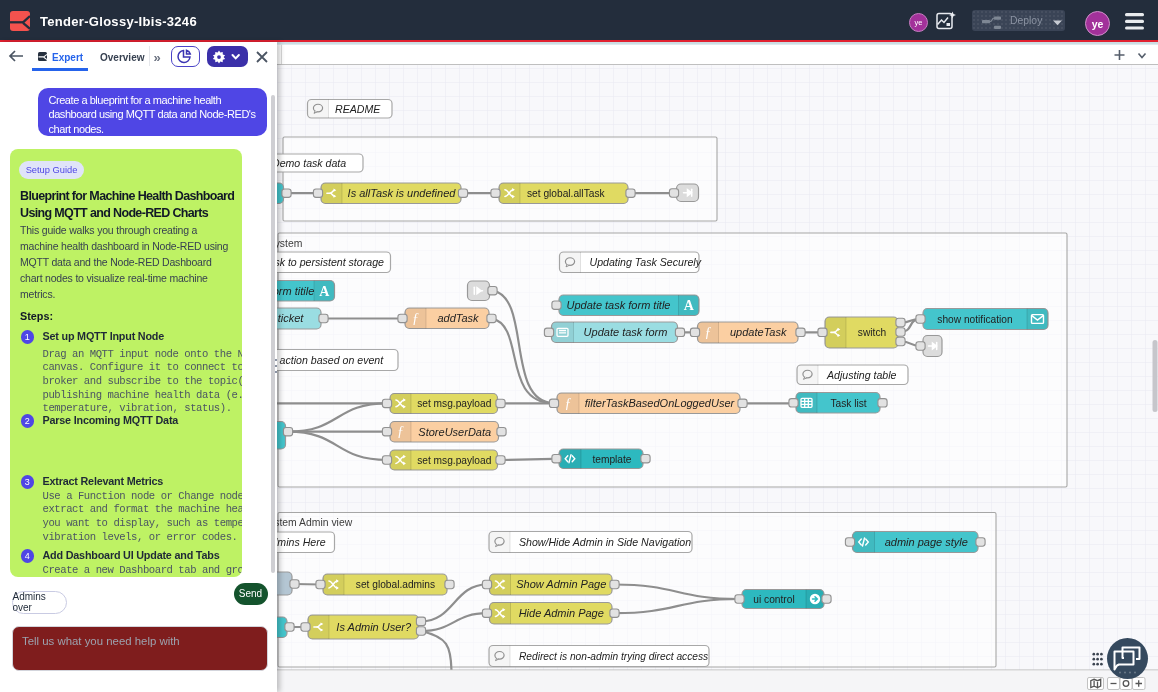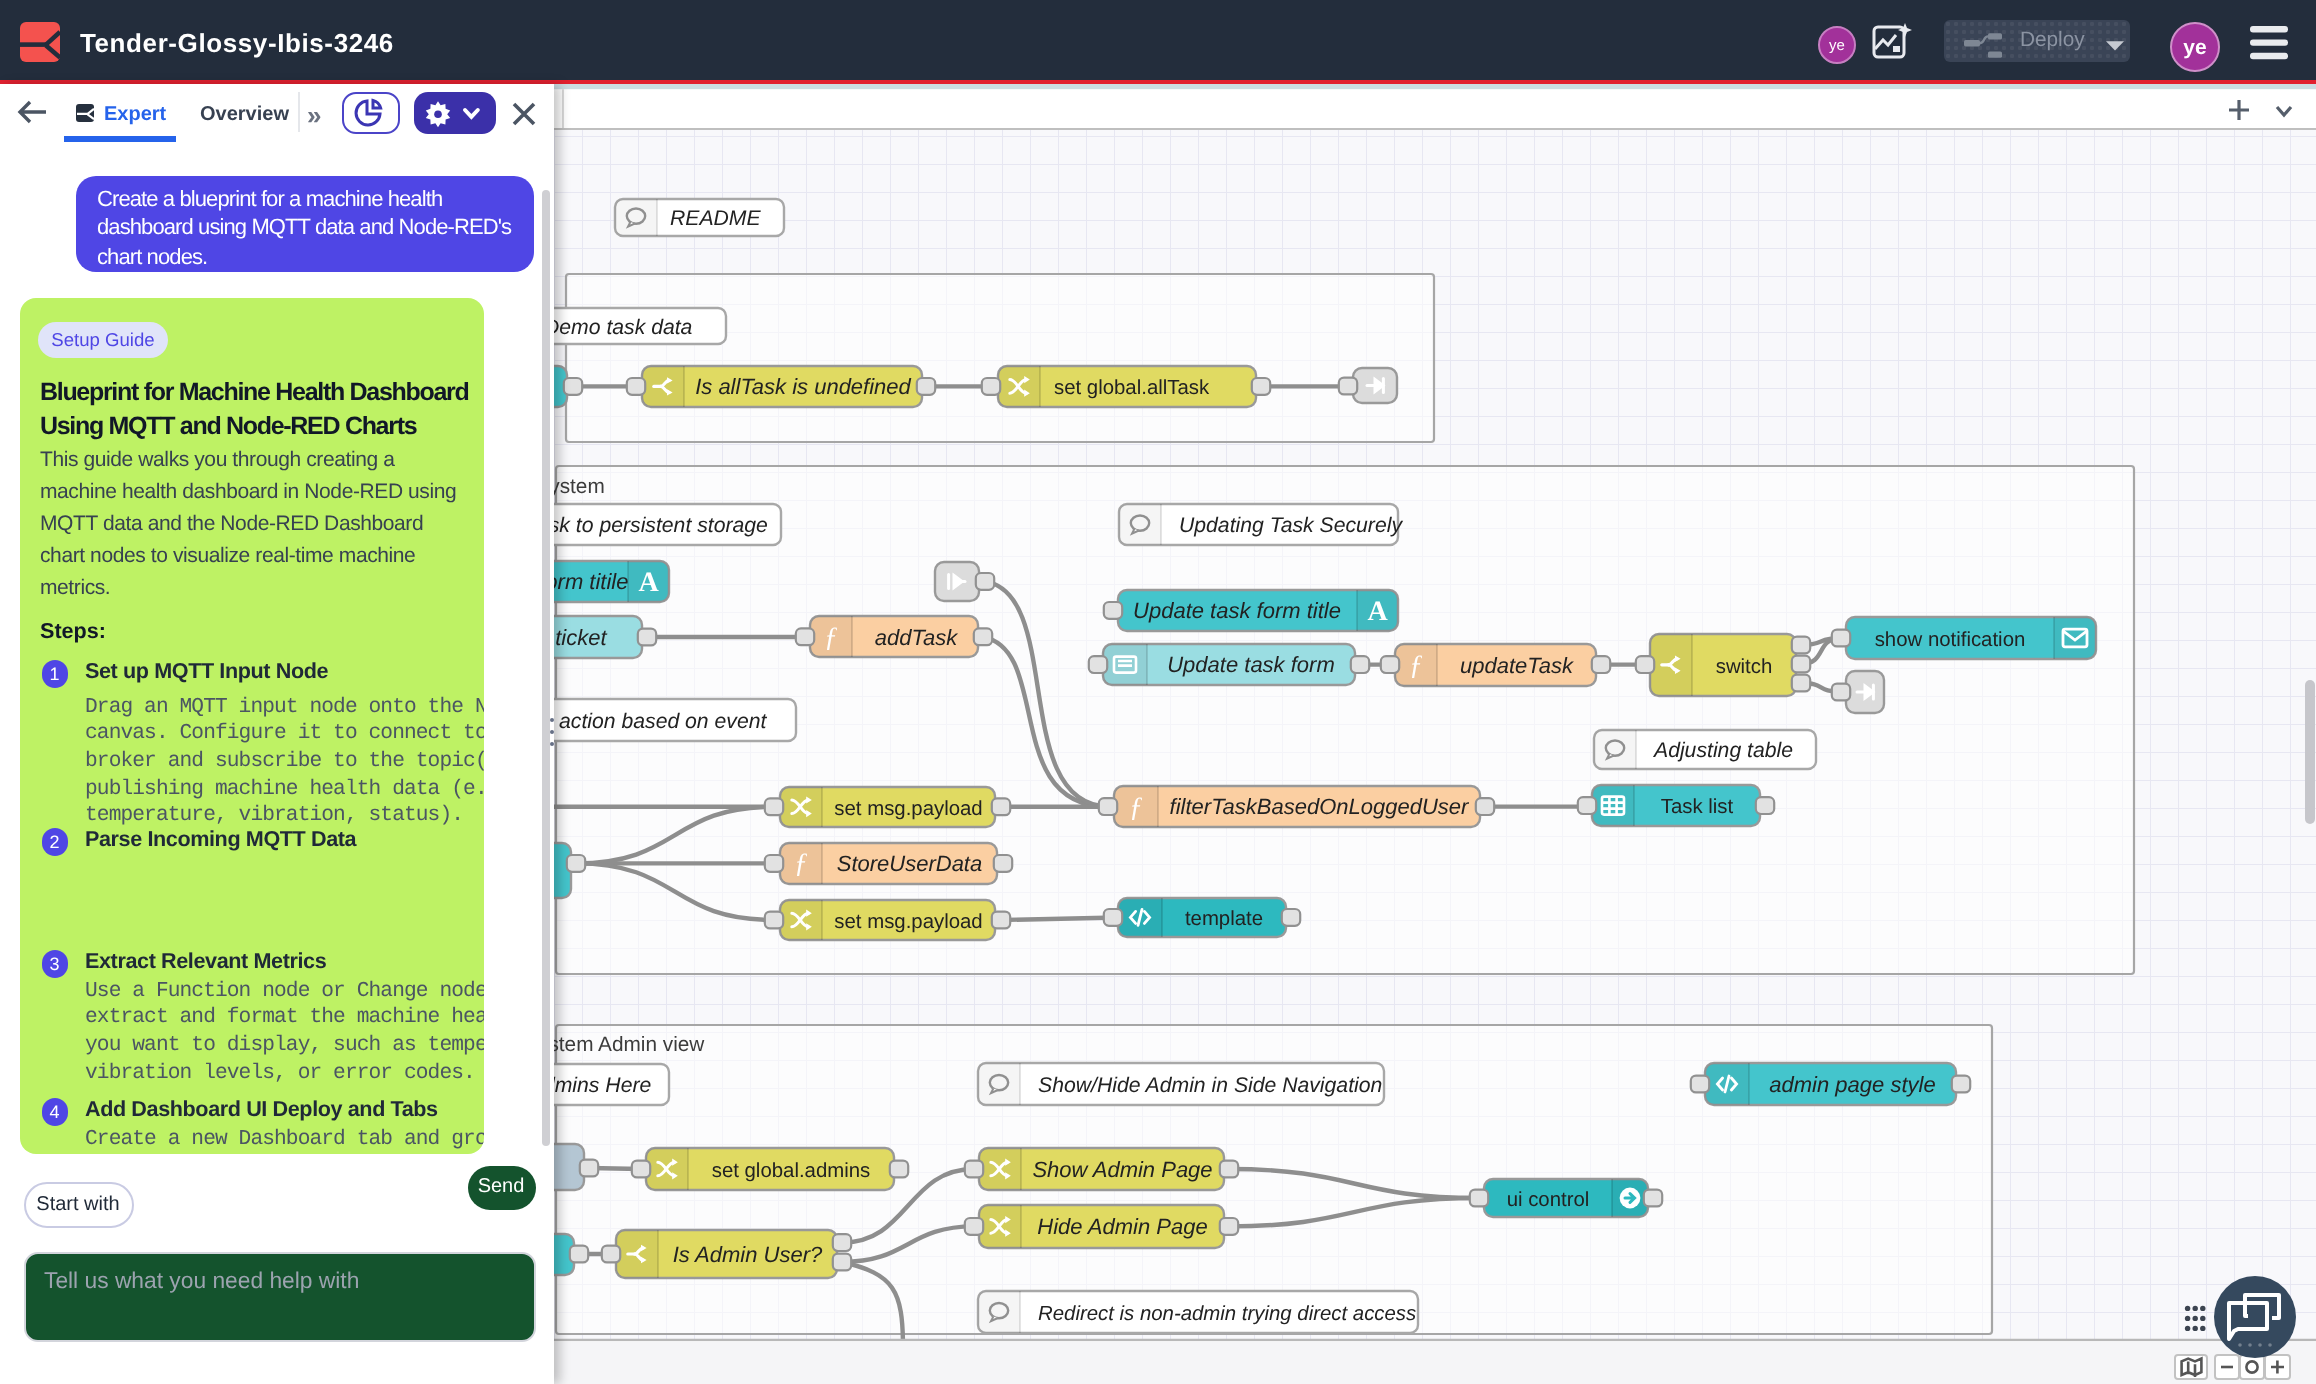--- a/index.html
+++ b/index.html
@@ -27,21 +27,21 @@
   #stepsh{position:absolute;left:10.5px;top:161px;font-size:10.8px;font-weight:bold;color:#111827;}
   .stepc{position:absolute;left:11px;width:13.5px;height:13.5px;border-radius:50%;background:#4f46e5;color:#fff;
          font-size:9px;display:flex;align-items:center;justify-content:center;}
   .stept{position:absolute;left:33px;font-size:10.8px;letter-spacing:-0.2px;font-weight:bold;color:#1f2937;white-space:nowrap;}
   .stepb{position:absolute;left:33px;font-size:10.6px;letter-spacing:-0.45px;line-height:13.7px;color:#4b5563;white-space:nowrap;font-family:Liberation Mono, monospace;}
   #startover{position:absolute;left:11.5px;top:548.5px;width:53px;height:21.5px;border:1.2px solid #c9cbe3;border-radius:12px;
              font-size:10px;color:#1f2937;display:flex;align-items:center;justify-content:center;background:#fff;}
   #send{position:absolute;left:233.5px;top:541px;width:34px;height:21.5px;background:#14532d;border-radius:12px;
         font-size:10px;color:#fff;display:flex;align-items:center;justify-content:center;}
   #input{position:absolute;left:11.5px;top:583.5px;width:256px;height:45.5px;border:1.2px solid #d3d5dc;border-radius:7px;
-         box-sizing:border-box;color:#9ca3af;font-size:11.4px;padding:8px 0 0 9.5px;background:#14532d;}
+         box-sizing:border-box;color:#9ca3af;font-size:11.4px;padding:8px 0 0 9.5px;background:#7f1d1d;}
   #thumb{position:absolute;left:270.5px;top:53px;width:4.5px;height:478px;background:#cfcfd3;border-radius:2px;}
   .gdot{position:absolute;left:274.5px;width:2.4px;height:2.4px;border-radius:50%;background:#667086;}
 </style>
 </head>
 <body>
 
 <svg id="cv" class="abs" style="left:0;top:0;" width="1158" height="692" viewBox="0 0 1158 692">
 <defs>
 <pattern id="grid" width="14" height="14" patternUnits="userSpaceOnUse" x="11" y="12">
   <path d="M14,0 L0,0 0,14" fill="none" stroke="#e7e7f2" stroke-width="1"></path>
@@ -532,23 +532,23 @@
     <div id="stepsh">Steps:</div>
     <div class="stepc" style="top:181.5px;">1</div>
     <div class="stept" style="top:181px;">Set up MQTT Input Node</div>
     <div class="stepb" style="top:199px;">Drag an MQTT input node onto the Node-RED<br>canvas. Configure it to connect to your MQTT<br>broker and subscribe to the topic(s)<br>publishing machine health data (e.g.,<br>temperature, vibration, status).</div>
     <div class="stepc" style="top:265.5px;">2</div>
     <div class="stept" style="top:265px;">Parse Incoming MQTT Data</div>
     <div class="stepc" style="top:326.5px;">3</div>
     <div class="stept" style="top:326px;">Extract Relevant Metrics</div>
     <div class="stepb" style="top:341px;">Use a Function node or Change nodes to<br>extract and format the machine health metrics<br>you want to display, such as temperature,<br>vibration levels, or error codes.</div>
     <div class="stepc" style="top:400.5px;">4</div>
-    <div class="stept" style="top:400px;">Add Dashboard UI Deploy and Tabs</div>
+    <div class="stept" style="top:400px;">Add Dashboard UI Update and Tabs</div>
     <div class="stepb" style="top:415.5px;">Create a new Dashboard tab and group using</div>
   </div>
-  <div id="startover">Start with</div>
+  <div id="startover">Admins over</div>
   <div id="send">Send</div>
   <div id="input">Tell us what you need help with</div>
   <div id="thumb"></div>
   <div class="gdot" style="top:316.5px;"></div>
   <div class="gdot" style="top:322.5px;"></div>
   <div class="gdot" style="top:328.5px;"></div>
 </div>
 
 </body></html>

